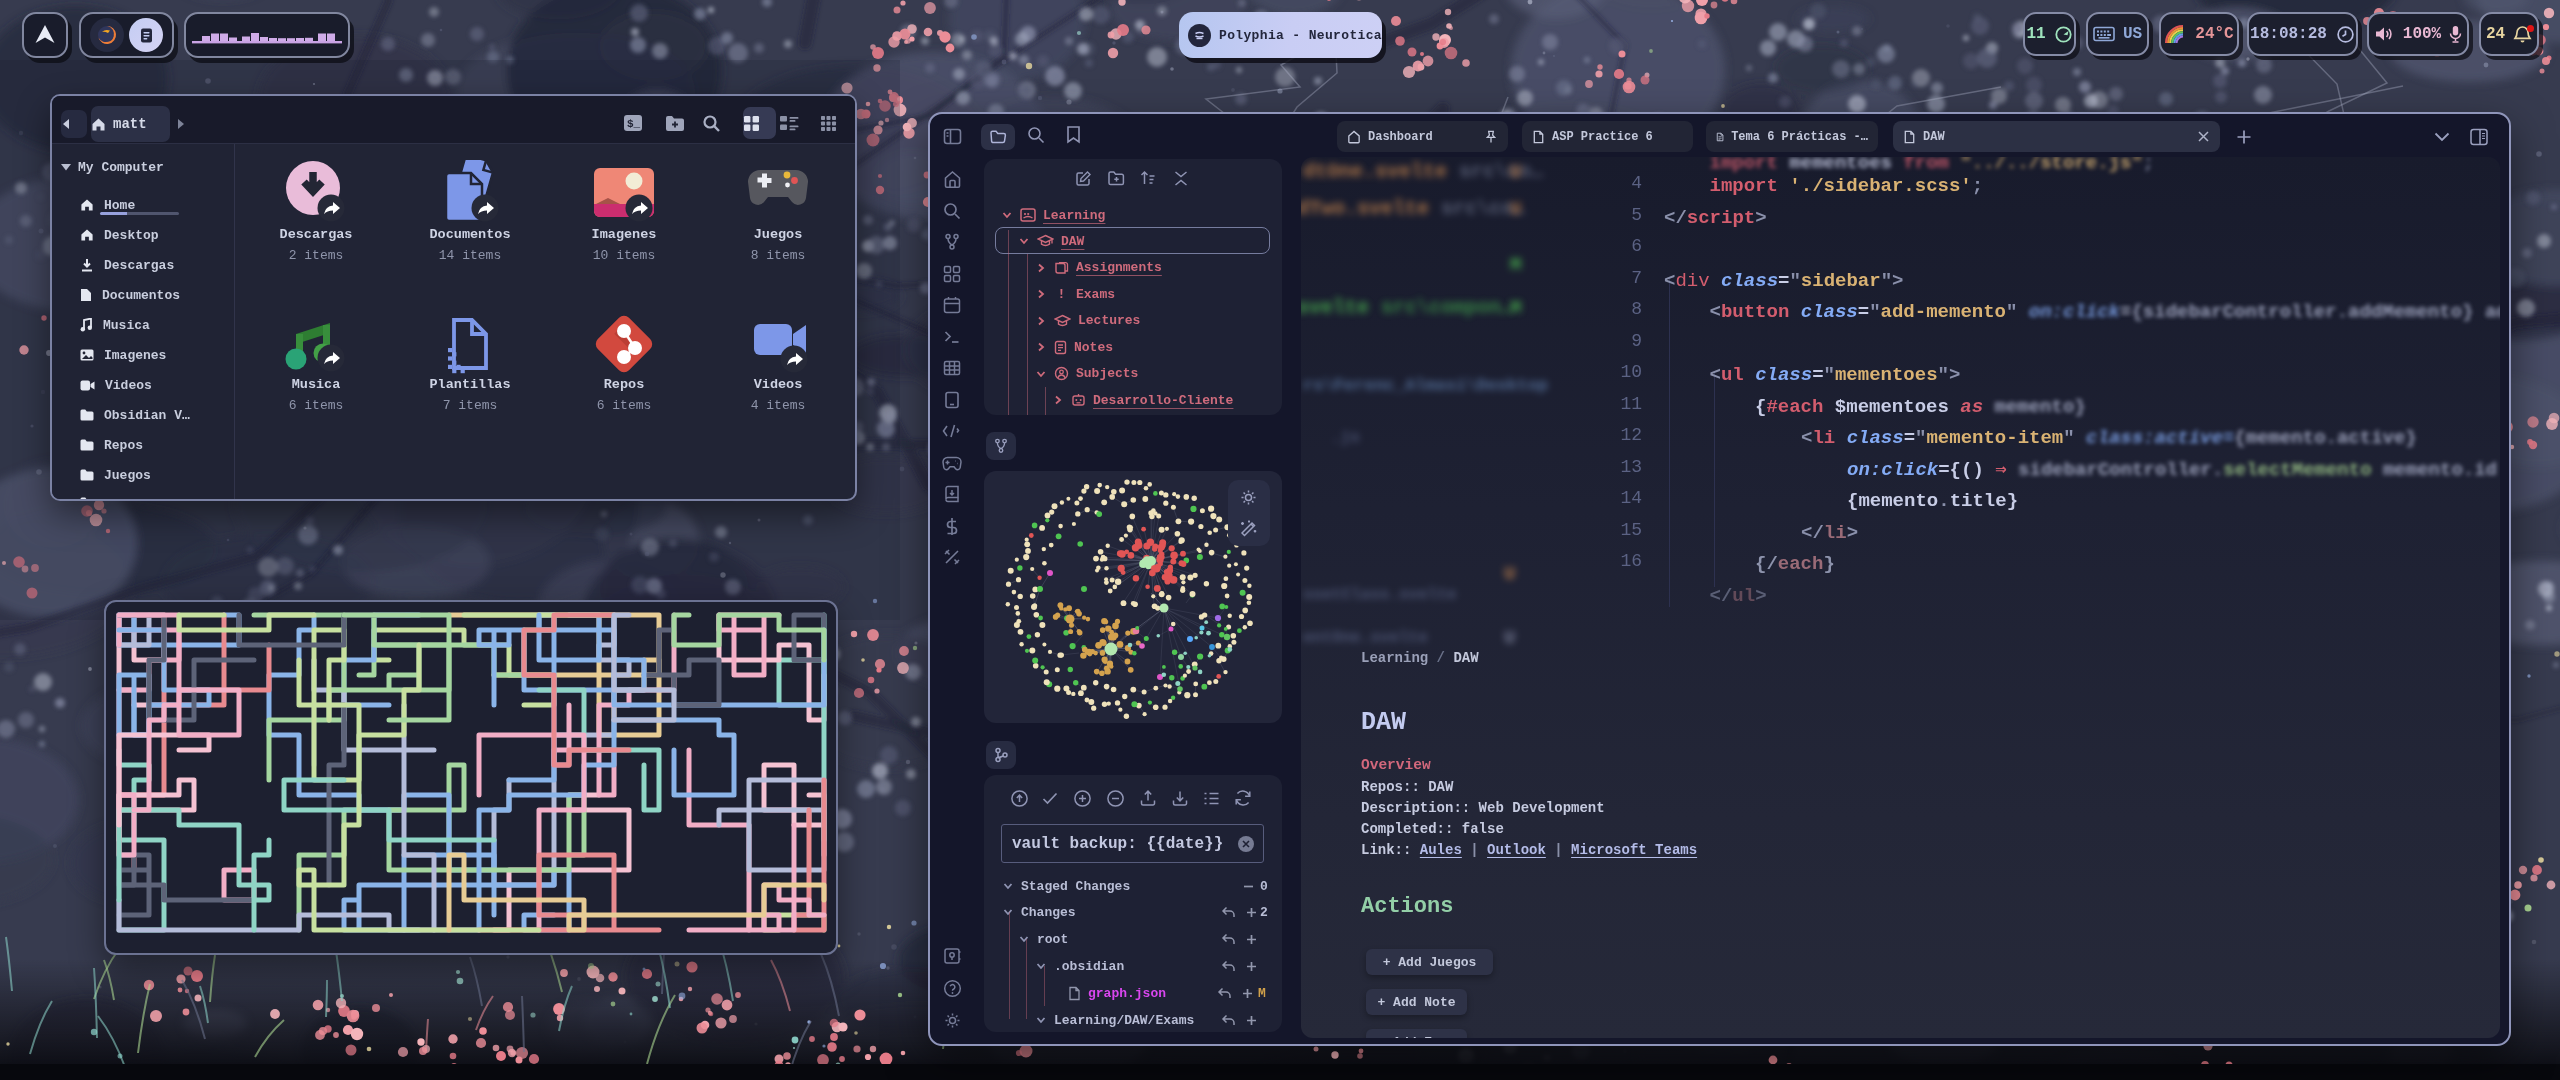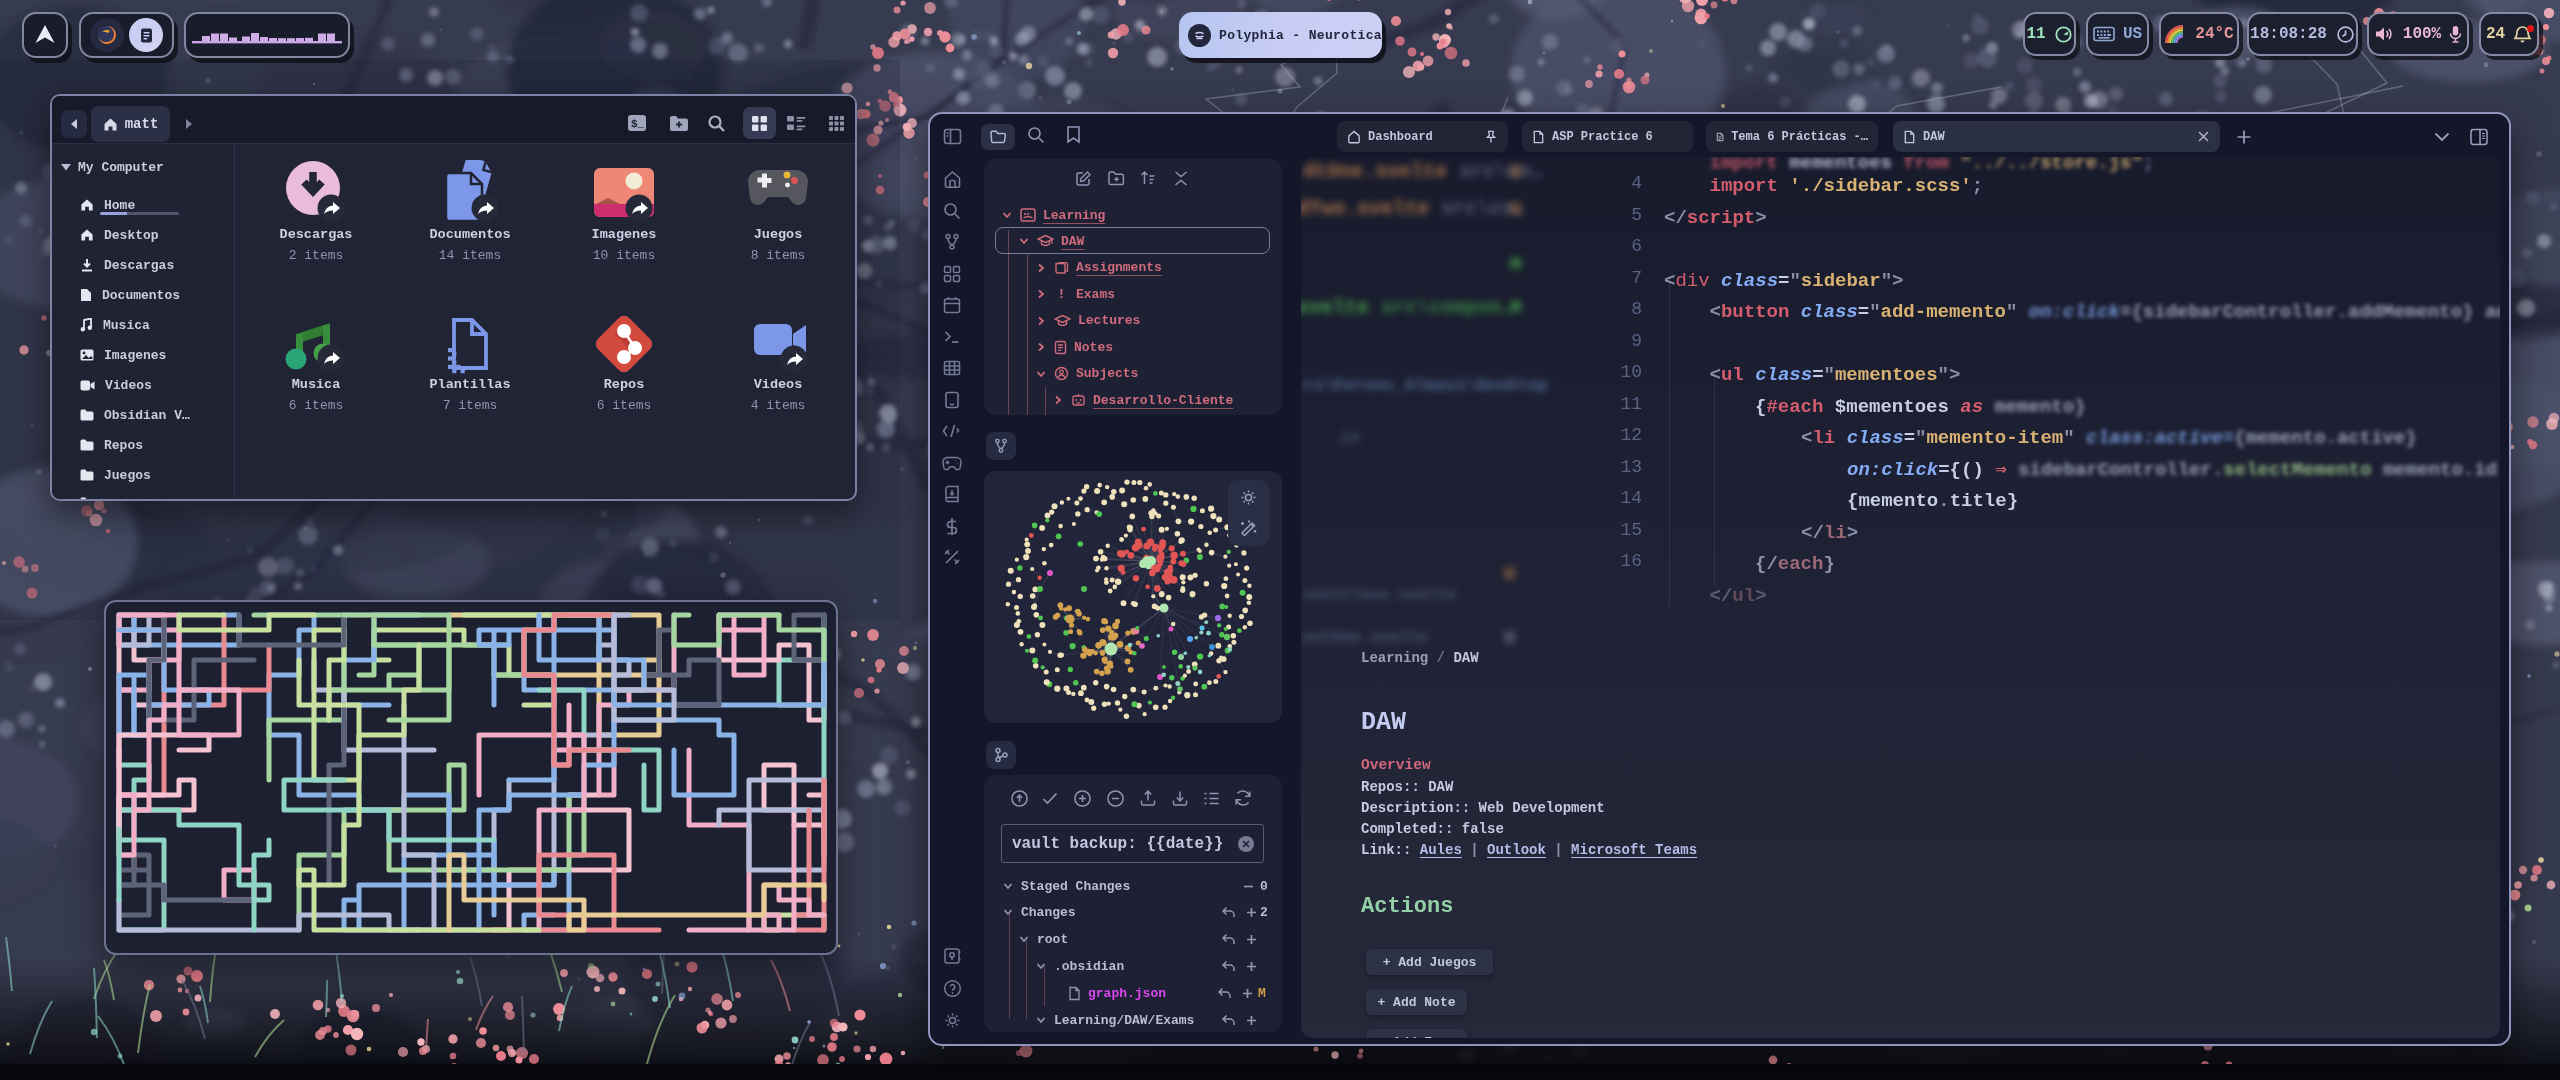--- a/index.html
+++ b/index.html
@@ -8,21 +8,21 @@
 svg{display:block}
 
 .pill{position:absolute;top:12px;height:46px;background:#191c2b;border:2.5px solid #81879f;border-radius:14px;box-shadow:4px 5px 0 rgba(13,14,22,.78);display:flex;align-items:center;justify-content:center}
 .wid{position:absolute;top:12px;height:44px;background:#1c1f2e;border:2.5px solid #858ba6;border-radius:13px;box-shadow:4px 4px 0 rgba(13,14,22,.75);display:flex;align-items:center;justify-content:center;gap:8px;font-size:16px;font-weight:bold}
 
 #fm{left:50px;top:94px;width:807px;height:407px;background:#212435;border:2px solid #7b82a4;border-radius:10px;overflow:hidden;box-shadow:0 14px 34px rgba(0,0,0,.45)}
 #fmtitle{position:absolute;left:0;top:0;width:100%;height:48px;background:#181a2a;border-bottom:1px solid #2c2f44}
 #fmside{position:absolute;left:0;top:48px;width:183px;bottom:0;border-right:1px solid #31344b;background:#202334}
 .fsrow{position:absolute;left:0;width:183px;height:24px;display:flex;align-items:center;color:#c9cede;font-size:13px;font-weight:bold;white-space:nowrap}
 .fsrow svg{margin-right:10px}
-.fmbtn{position:absolute;border-radius:7px;display:flex;align-items:center;justify-content:center;color:#ccd1e2}
+.fmbtn{position:absolute;border-radius:7px;display:flex;align-items:center;color:#ccd1e2}
 .icolab{position:absolute;text-align:center;color:#ced3e4;font-size:13.5px;font-weight:bold;width:150px}
 .icoitems{position:absolute;text-align:center;color:#8f95ab;font-size:13px;width:150px}
 .gicon{position:absolute;width:64px;height:64px}
 #pipeswin{left:104px;top:600px;width:734px;height:355px;background:#1d2030;border:2px solid #6b7292;border-radius:12px;overflow:hidden;box-shadow:0 14px 34px rgba(0,0,0,.45)}
 
 #obs{left:928px;top:112px;width:1583px;height:934px;background:#14162a;border:2px solid #8f95ba;border-radius:14px;overflow:hidden;box-shadow:0 16px 40px rgba(0,0,0,.5)}
 .opan{position:absolute;background:#1e2134;border-radius:12px}
 .railic{position:absolute;left:10px;width:24px;height:24px;color:#757b97;display:flex;align-items:center;justify-content:center}
 .tbic{color:#8f94b3}
 .tab{position:absolute;top:7px;white-space:nowrap;height:31px;background:#222535;border-radius:8px;display:flex;align-items:center;color:#c3c8db;font-size:12px;font-weight:bold;gap:7px;padding:0 10px}

